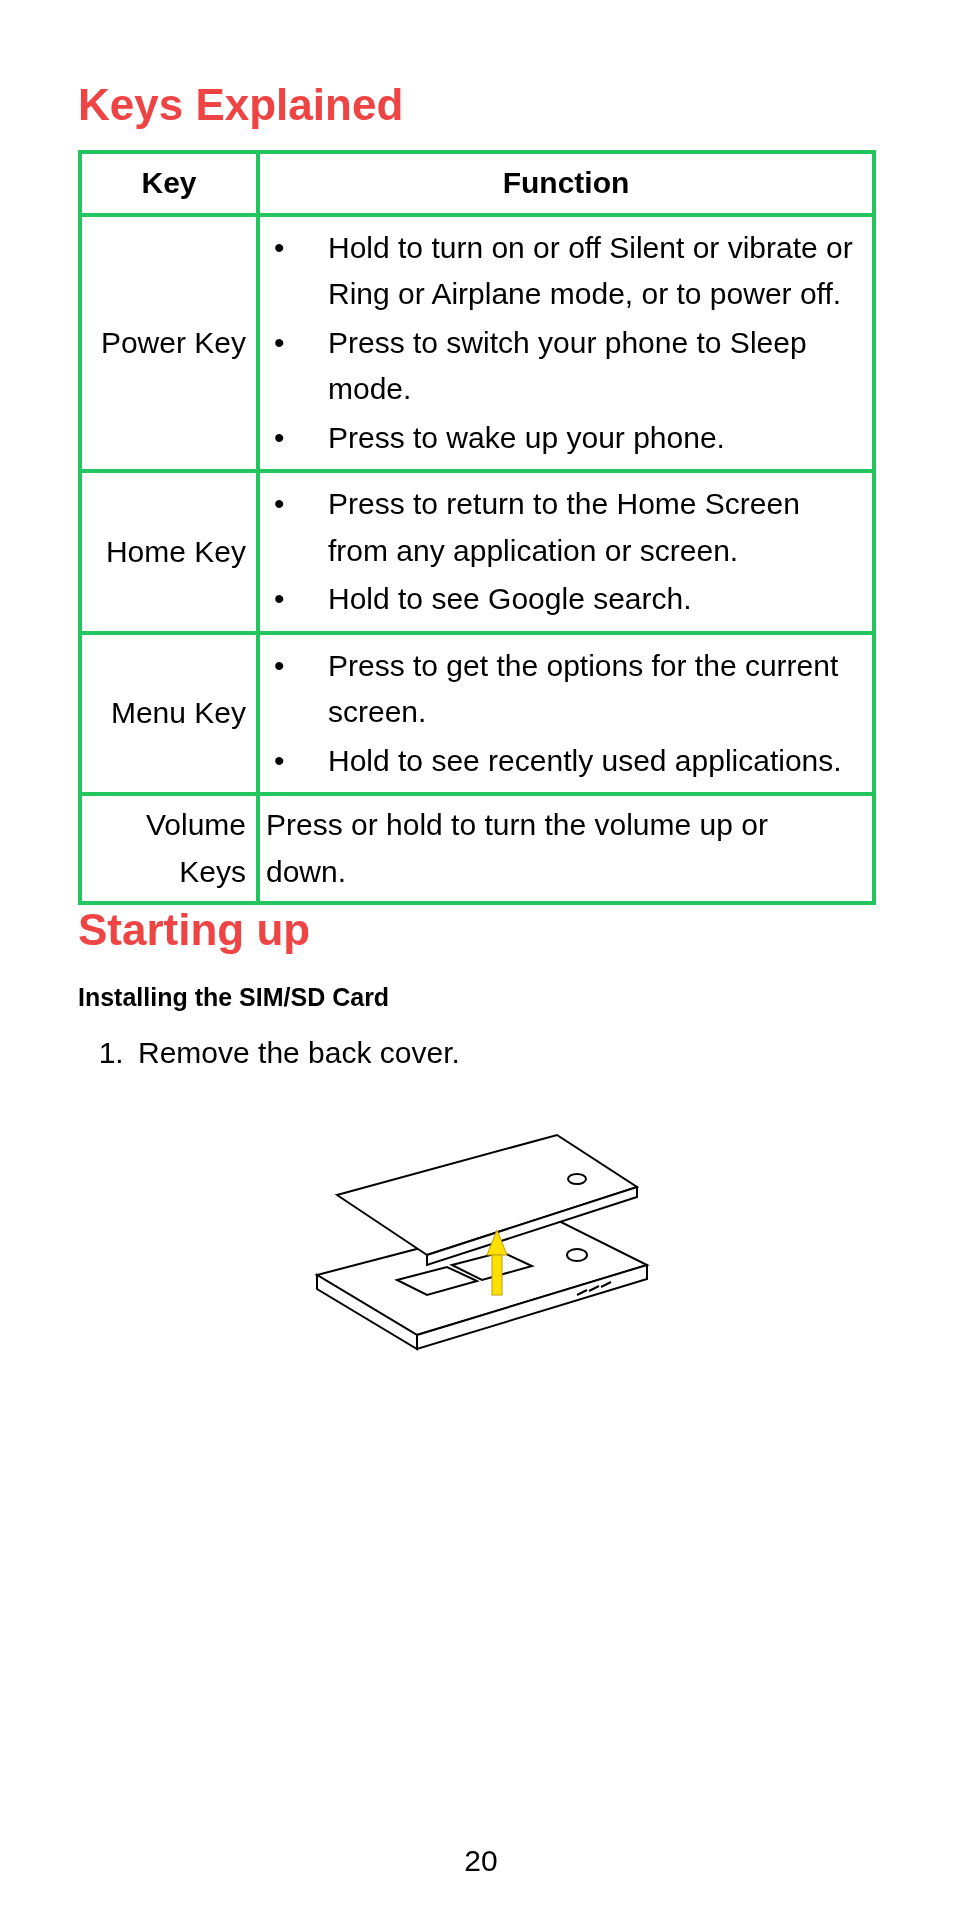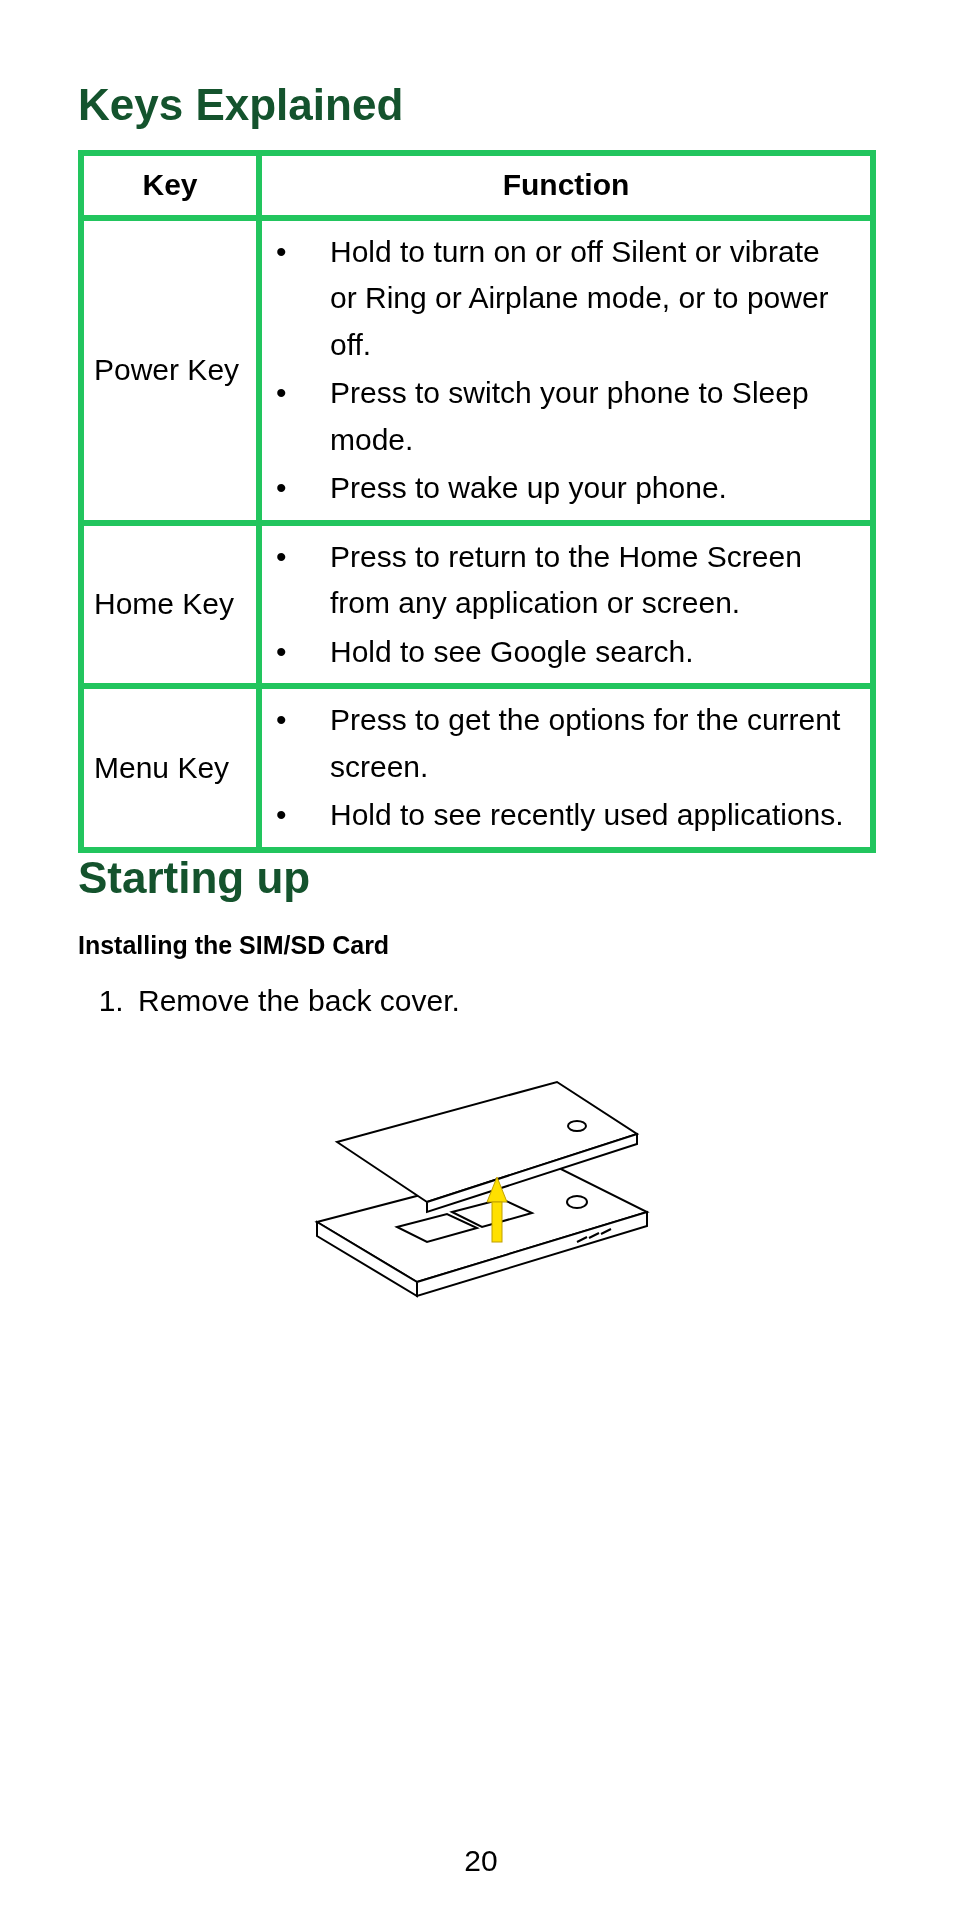--- a/index.html
+++ b/index.html
@@ -12,48 +12,48 @@
       background: #fff;
       width: 954px;
       height: 1908px;
       position: relative;
       padding: 80px 78px 40px 78px;
     }
     h1 {
       font-size: 44px;
       font-weight: bold;
       margin-bottom: 20px;
-      color: #14532d;
+      color: #ef4444;
     }
     h2 {
       font-size: 25px;
       font-weight: bold;
       margin-top: 28px;
       margin-bottom: 18px;
       color: #000;
     }
     table {
       border-collapse: collapse;
       width: 100%;
       font-size: 30px;
       line-height: 1.55;
     }
     th, td {
-      border: 6px solid #22c55e;
+      border: 4px solid #22c55e;
       vertical-align: middle;
     }
     th {
       text-align: center;
       font-weight: bold;
       padding: 6px 8px;
     }
     td.keycell {
       padding: 6px 10px;
       width: 178px;
-      text-align: left;
+      text-align: right;
       vertical-align: middle;
     }
     td.funccell {
       padding: 6px 18px 6px 6px;
     }
     ul.bullets {
       list-style: none;
       padding: 0 0 0 0;
     }
     ul.bullets li {
@@ -128,20 +128,24 @@
     </tr>
     <tr>
       <td class="keycell">Menu Key</td>
       <td class="funccell">
         <ul class="bullets">
           <li>Press to get the options for the current screen.</li>
           <li>Hold to see recently used applications.</li>
         </ul>
       </td>
     </tr>
+    <tr>
+      <td class="keycell">Volume Keys</td>
+      <td class="funccell">Press or hold to turn the volume up or down.</td>
+    </tr>
   </tbody>
 </table>
 
 <h1 style="">Starting up</h1>
 
 <h2>Installing the SIM/SD Card</h2>
 
 <ol class="steps">
   <li>Remove the back cover.</li>
 </ol>

